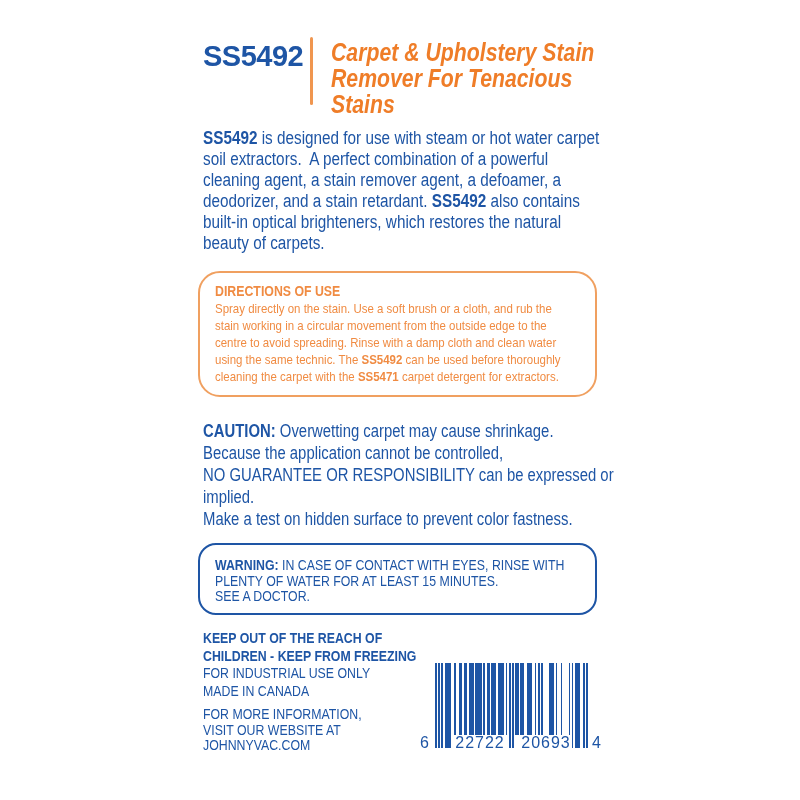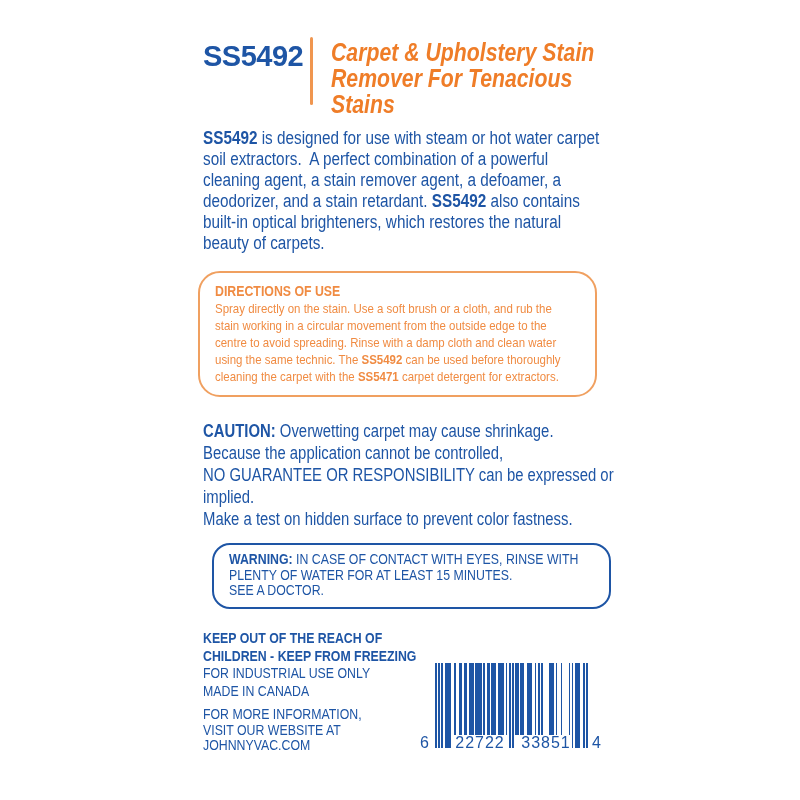--- a/index.html
+++ b/index.html
@@ -28,22 +28,22 @@
     border:2px solid #f0a060;border-radius:22px;padding:10px 10px 10px 15px;overflow:hidden;
   }
   .directions-content{font-size:13.5px;line-height:17px;color:#f08b42;}
   .directions-heading{font-weight:700;font-size:14.5px;}
 
   
   .caution-block{position:absolute;left:203px;top:420px;font-size:17.5px;line-height:22px;color:#1e55a5;}
 
   
   .warning-box{
-    position:absolute;left:212px;top:543px;width:399px;box-sizing:border-box;
-    border:2px solid #1e55a5;border-radius:18px;padding:7px 10px 8px 15px;overflow:hidden;
+    position:absolute;left:198px;top:543px;width:399px;box-sizing:border-box;
+    border:2px solid #1e55a5;border-radius:18px;padding:13px 10px 8px 15px;overflow:hidden;
   }
   .warning-content{font-size:14.5px;line-height:15.5px;color:#1e55a5;}
 
   
   .footer-block{position:absolute;left:203px;top:630px;font-size:14.5px;line-height:17.5px;color:#1e55a5;}
   .footer-block .b{font-weight:700;}
   .info-block{position:absolute;left:203px;top:707px;font-size:14.5px;line-height:15.5px;color:#1e55a5;}
 
   
   .barcode{position:absolute;left:435px;top:663px;width:153px;height:85px;}
@@ -210,15 +210,15 @@
       <i style="width: 1.61px; height: 85px; background: rgb(30, 85, 165);"></i>
       <i style="width: 1.61px; height: 85px; background: rgb(30, 85, 165);"></i>
       <i style="width: 1.61px; height: 85px; background: transparent;"></i>
       <i style="width: 1.61px; height: 85px; background: transparent;"></i>
       <i style="width: 1.61px; height: 85px; background: rgb(30, 85, 165);"></i>
       <i style="width: 1.61px; height: 85px; background: transparent;"></i>
       <i style="width: 1.61px; height: 85px; background: rgb(30, 85, 165);"></i>
     </div>
   <span class="bc-digit bc-first">6</span>
   <span class="bc-digit bc-left">22722</span>
-  <span class="bc-digit bc-right">33851</span>
+  <span class="bc-digit bc-right">20693</span>
   <span class="bc-digit bc-last">4</span>
 </div>
 
 </body></html>

